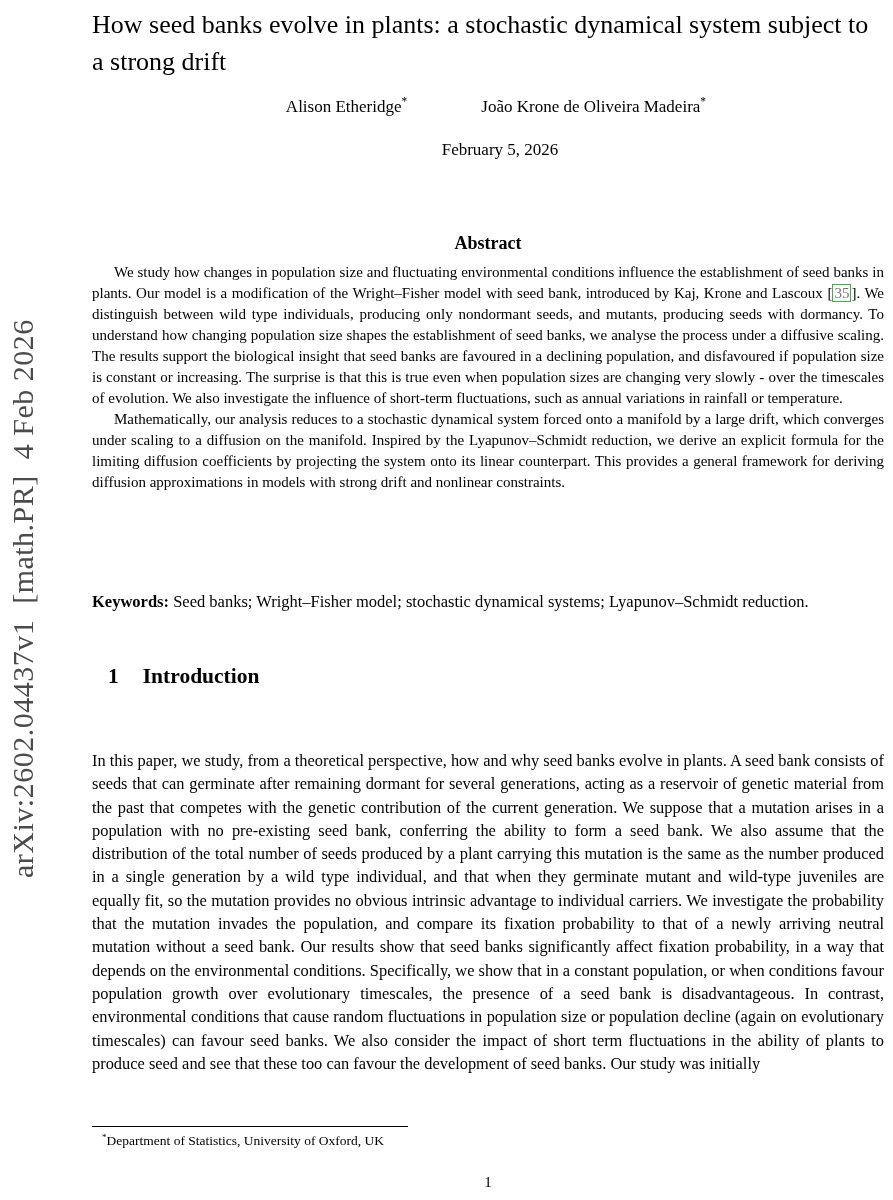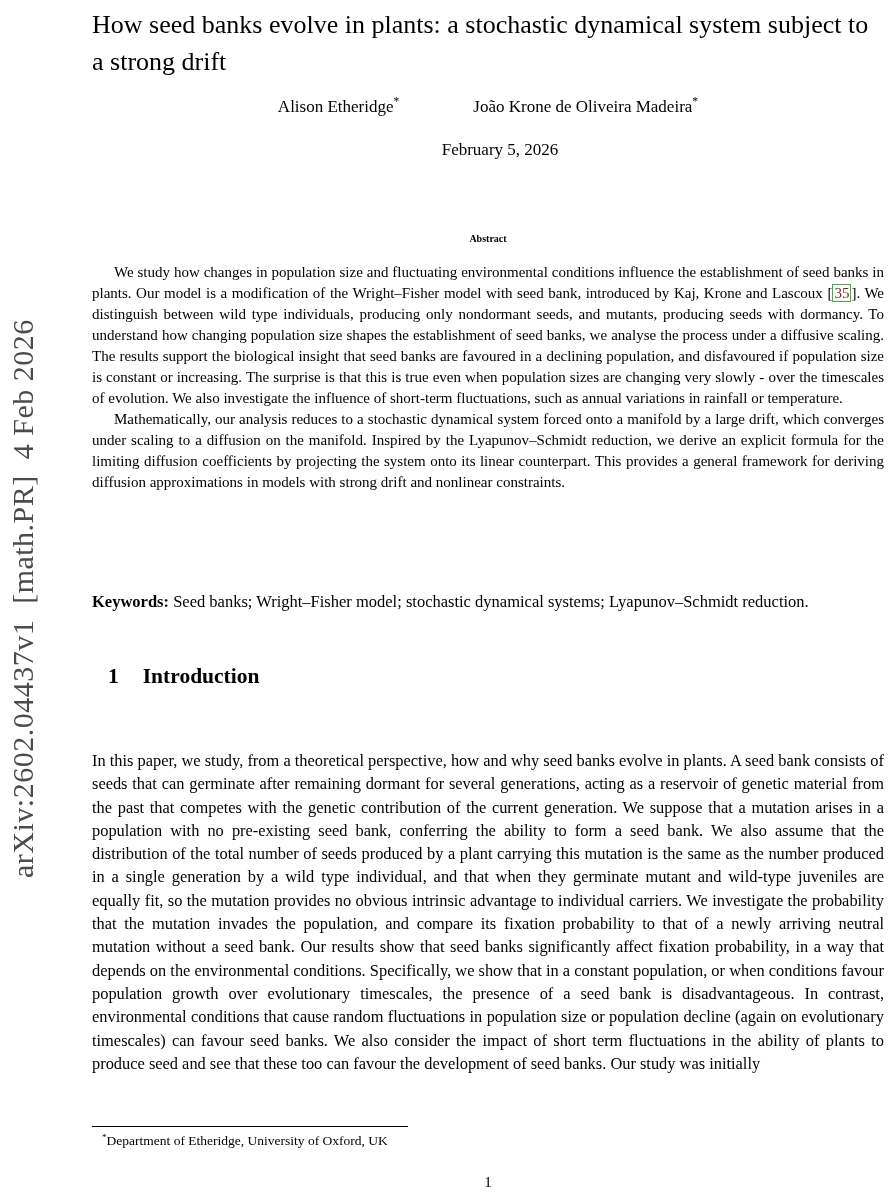--- a/index.html
+++ b/index.html
@@ -17,37 +17,37 @@
     transform: rotate(-90deg); transform-origin: 0 0;
     white-space: pre;
     font-size: 30px; color: #4b4b4b; letter-spacing: 0.5px;
   }
 
   .title {
     position: absolute; top: 6px; left: 0; width: 100%;
     text-align: left; font-size: 26px; font-weight: normal; line-height: 37px;
   }
   .authors {
-    position: absolute; top: 97px; left: 0; width: 100%;
+    position: absolute; top: 97px; left: 8px; width: 100%;
     display: flex; justify-content: center; gap: 74px; font-size: 17px;
   }
   sup { font-size: 68%; vertical-align: super; line-height: 0; }
   .date { position: absolute; top: 140px; left: 12px; width: 100%; text-align: center; font-size: 17px; }
 
   .abstract-heading {
     position: absolute; top: 233px; left: 0; width: 100%;
-    text-align: center; font-size: 10px; font-weight: bold;
+    text-align: center; font-size: 18px; font-weight: bold;
   }
   .abstract-body {
     position: absolute; top: 262px; left: 0; width: 100%;
     font-size: 15px; line-height: 21px; text-align: justify;
   }
   .abs-p { text-indent: 22px; }
   .cite {
-    color: #7f1d1d; text-decoration: none;
+    color: #737373; text-decoration: none;
     border: 1.5px solid #3cb43c; padding: 0 1px; cursor: pointer;
   }
 
   .keywords {
     position: absolute; top: 590px; left: 0; width: 100%;
     font-size: 16.5px; line-height: 23px; text-align: justify;
   }
   .keywords b { font-weight: bold; }
 
   .section-heading {
@@ -91,18 +91,18 @@
     </div>
 
     <p class="keywords"><b>Keywords:</b> <span>Seed banks; Wright–Fisher model; stochastic dynamical systems; Lyapunov–Schmidt reduction.</span></p>
 
     <h2 class="section-heading"><span class="sec-num">1</span><span>Introduction</span></h2>
 
     <p class="intro">In this paper, we study, from a theoretical perspective, how and why seed banks evolve in plants. A seed bank consists of seeds that can germinate after remaining dormant for several generations, acting as a reservoir of genetic material from the past that competes with the genetic contribution of the current generation. We suppose that a mutation arises in a population with no pre-existing seed bank, conferring the ability to form a seed bank. We also assume that the distribution of the total number of seeds produced by a plant carrying this mutation is the same as the number produced in a single generation by a wild type individual, and that when they germinate mutant and wild-type juveniles are equally fit, so the mutation provides no obvious intrinsic advantage to individual carriers. We investigate the probability that the mutation invades the population, and compare its fixation probability to that of a newly arriving neutral mutation without a seed bank. Our results show that seed banks significantly affect fixation probability, in a way that depends on the environmental conditions. Specifically, we show that in a constant population, or when conditions favour population growth over evolutionary timescales, the presence of a seed bank is disadvantageous. In contrast, environmental conditions that cause random fluctuations in population size or population decline (again on evolutionary timescales) can favour seed banks. We also consider the impact of short term fluctuations in the ability of plants to produce seed and see that these too can favour the development of seed banks. Our study was initially</p>
 
     <div class="footnote-rule"></div>
 
-    <p class="footnote"><sup>*</sup><span>Department of Etheridge, University of Oxford, UK</span></p>
+    <p class="footnote"><sup>*</sup><span>Department of Statistics, University of Oxford, UK</span></p>
 
     <div class="page-number">1</div>
 
   </div>
 </div>
 
 </body></html>

